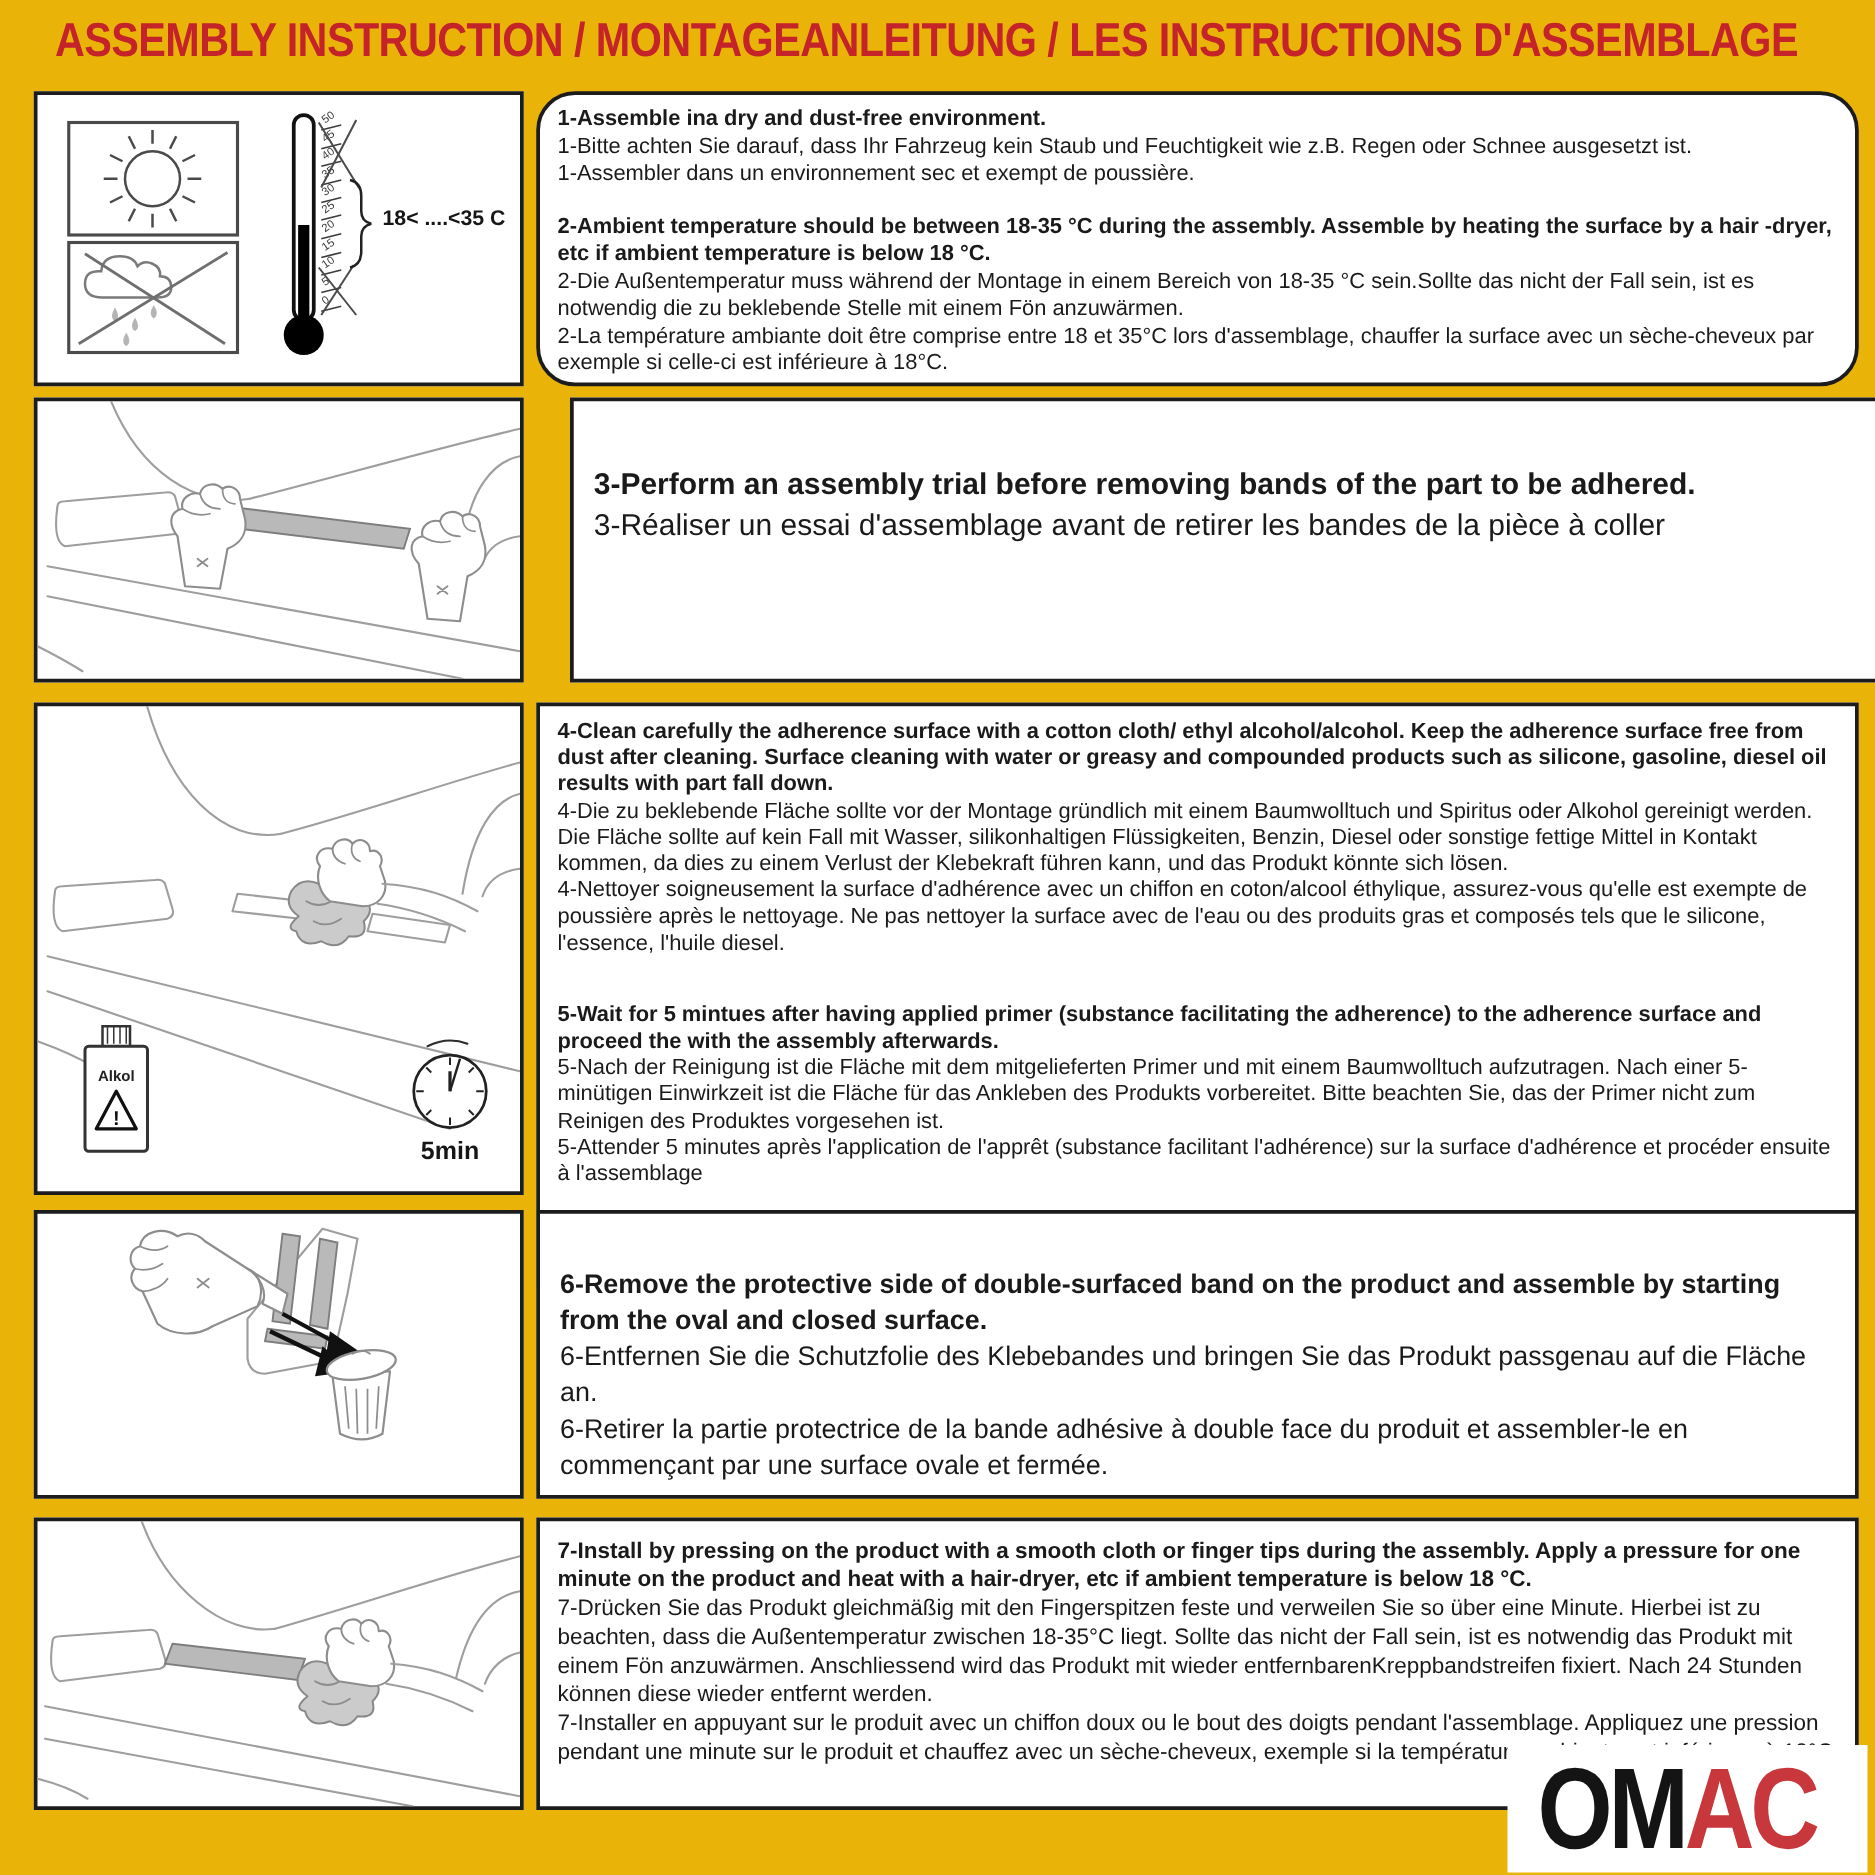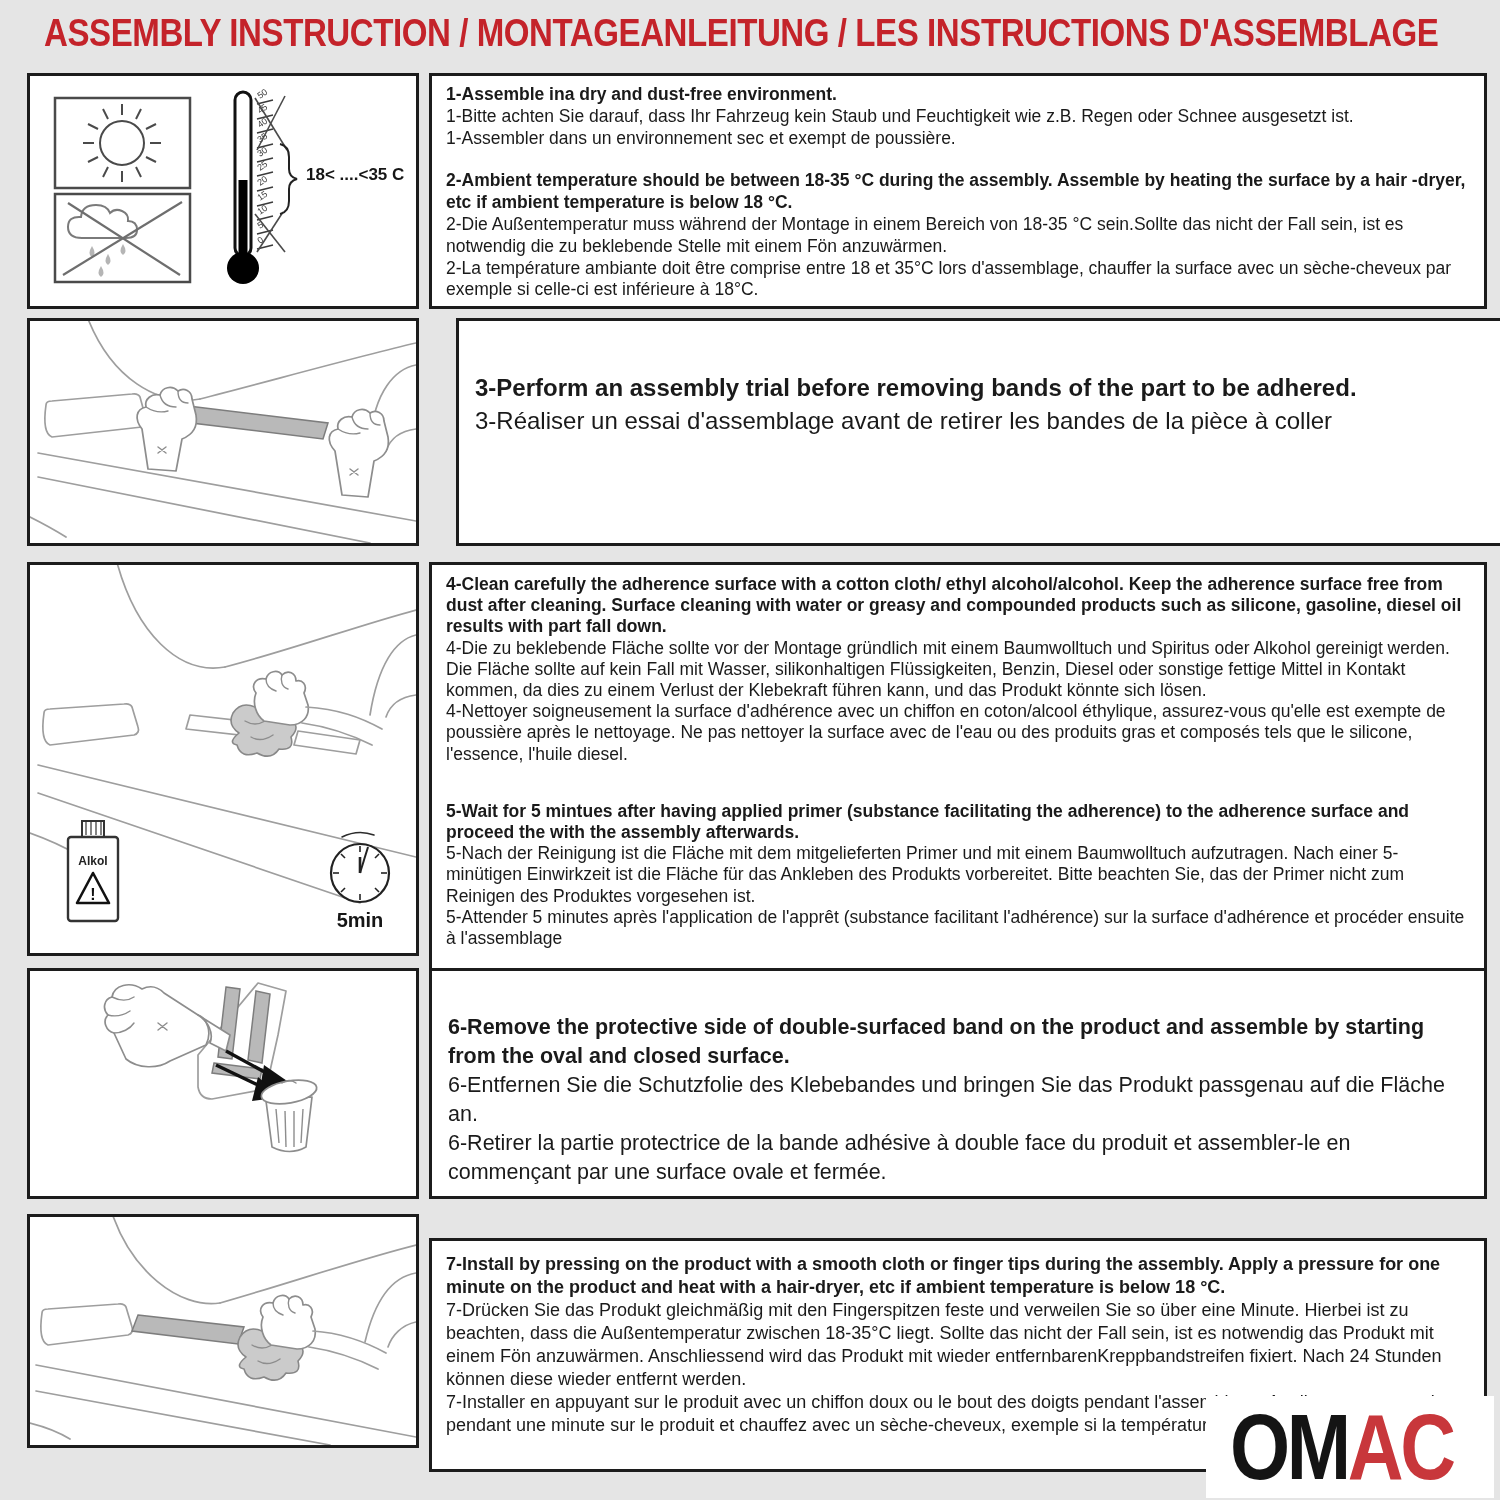--- a/index.html
+++ b/index.html
@@ -1,29 +1,29 @@
 <!DOCTYPE html>
 <html><head>
 <meta charset="utf-8">
 <style>
   html,body{margin:0;padding:0;background:#fff;}
-  .page{position:relative;width:1500px;height:1500px;background:#e5e5e5;overflow:hidden;
+  .page{position:relative;width:1500px;height:1500px;background:#eab308;overflow:hidden;
         font-family:"Liberation Sans","DejaVu Sans",sans-serif;color:#1a1a1a;}
   .title{position:absolute;left:44px;top:12px;font-size:38px;font-weight:bold;color:#c4232a;
          white-space:nowrap;letter-spacing:-.5px;transform:scaleX(.87);transform-origin:left top;}
   .ip{position:absolute;left:27px;width:392px;border:3px solid #1c1c1c;box-sizing:border-box;background:#fff;}
   .tp{position:absolute;left:429px;width:1058px;border:3px solid #1c1c1c;box-sizing:border-box;
       background:#fff;overflow:hidden;}
   .tp p{margin:0;}
   .b{font-weight:bold;}
-  #i1{top:73px;height:236px;}  #t1{top:73px;height:236px;padding:8px 14px;font-size:17.5px;line-height:21.8px;}
+  #i1{top:73px;height:236px;}  #t1{top:73px;height:236px;padding:8px 14px;font-size:17.5px;line-height:21.8px;border-radius:31px;}
   #i2{top:318px;height:228px;} #t2{top:318px;height:228px;padding:50px 16px 0;font-size:24px;line-height:33px;margin-left:27px;}
   #i3{top:562px;height:394px;} #t3{top:562px;height:468px;padding:9px 14px;font-size:17.5px;line-height:21.2px;}
   #i4{top:968px;height:231px;} #t4{top:968px;height:231px;padding:42px 16px 0;font-size:21.5px;line-height:29px;}
-  #i5{top:1214px;height:234px;}#t5{top:1214px;height:234px;padding:12px 14px;font-size:18px;line-height:23px;margin-top:24px;}
+  #i5{top:1214px;height:234px;}#t5{top:1214px;height:234px;padding:12px 14px;font-size:18px;line-height:23px;}
   #t1 .gap{margin-top:21px;} #t3 .gap{margin-top:36px;}
   .ip svg{display:block;}
   .car{stroke:#9e9e9e;stroke-width:1.7;fill:none;stroke-linecap:round;stroke-linejoin:round;}
   .hand{stroke:#8d8d8d;stroke-width:1.7;fill:#fff;stroke-linejoin:round;}
   .hline{stroke:#8d8d8d;stroke-width:1.4;fill:none;stroke-linecap:round;}
   .strip{fill:#b9b9b9;stroke:#7d7d7d;stroke-width:1.5;}
   .cloth{fill:#cbcbcb;stroke:#888;stroke-width:1.6;stroke-linejoin:round;}
   .dark{stroke:#2b2b2b;fill:none;stroke-linecap:round;stroke-linejoin:round;}
   .logo{position:absolute;left:1206px;top:1396px;width:288px;height:102px;background:#fff;
         display:flex;align-items:center;padding-left:24px;box-sizing:border-box;}

